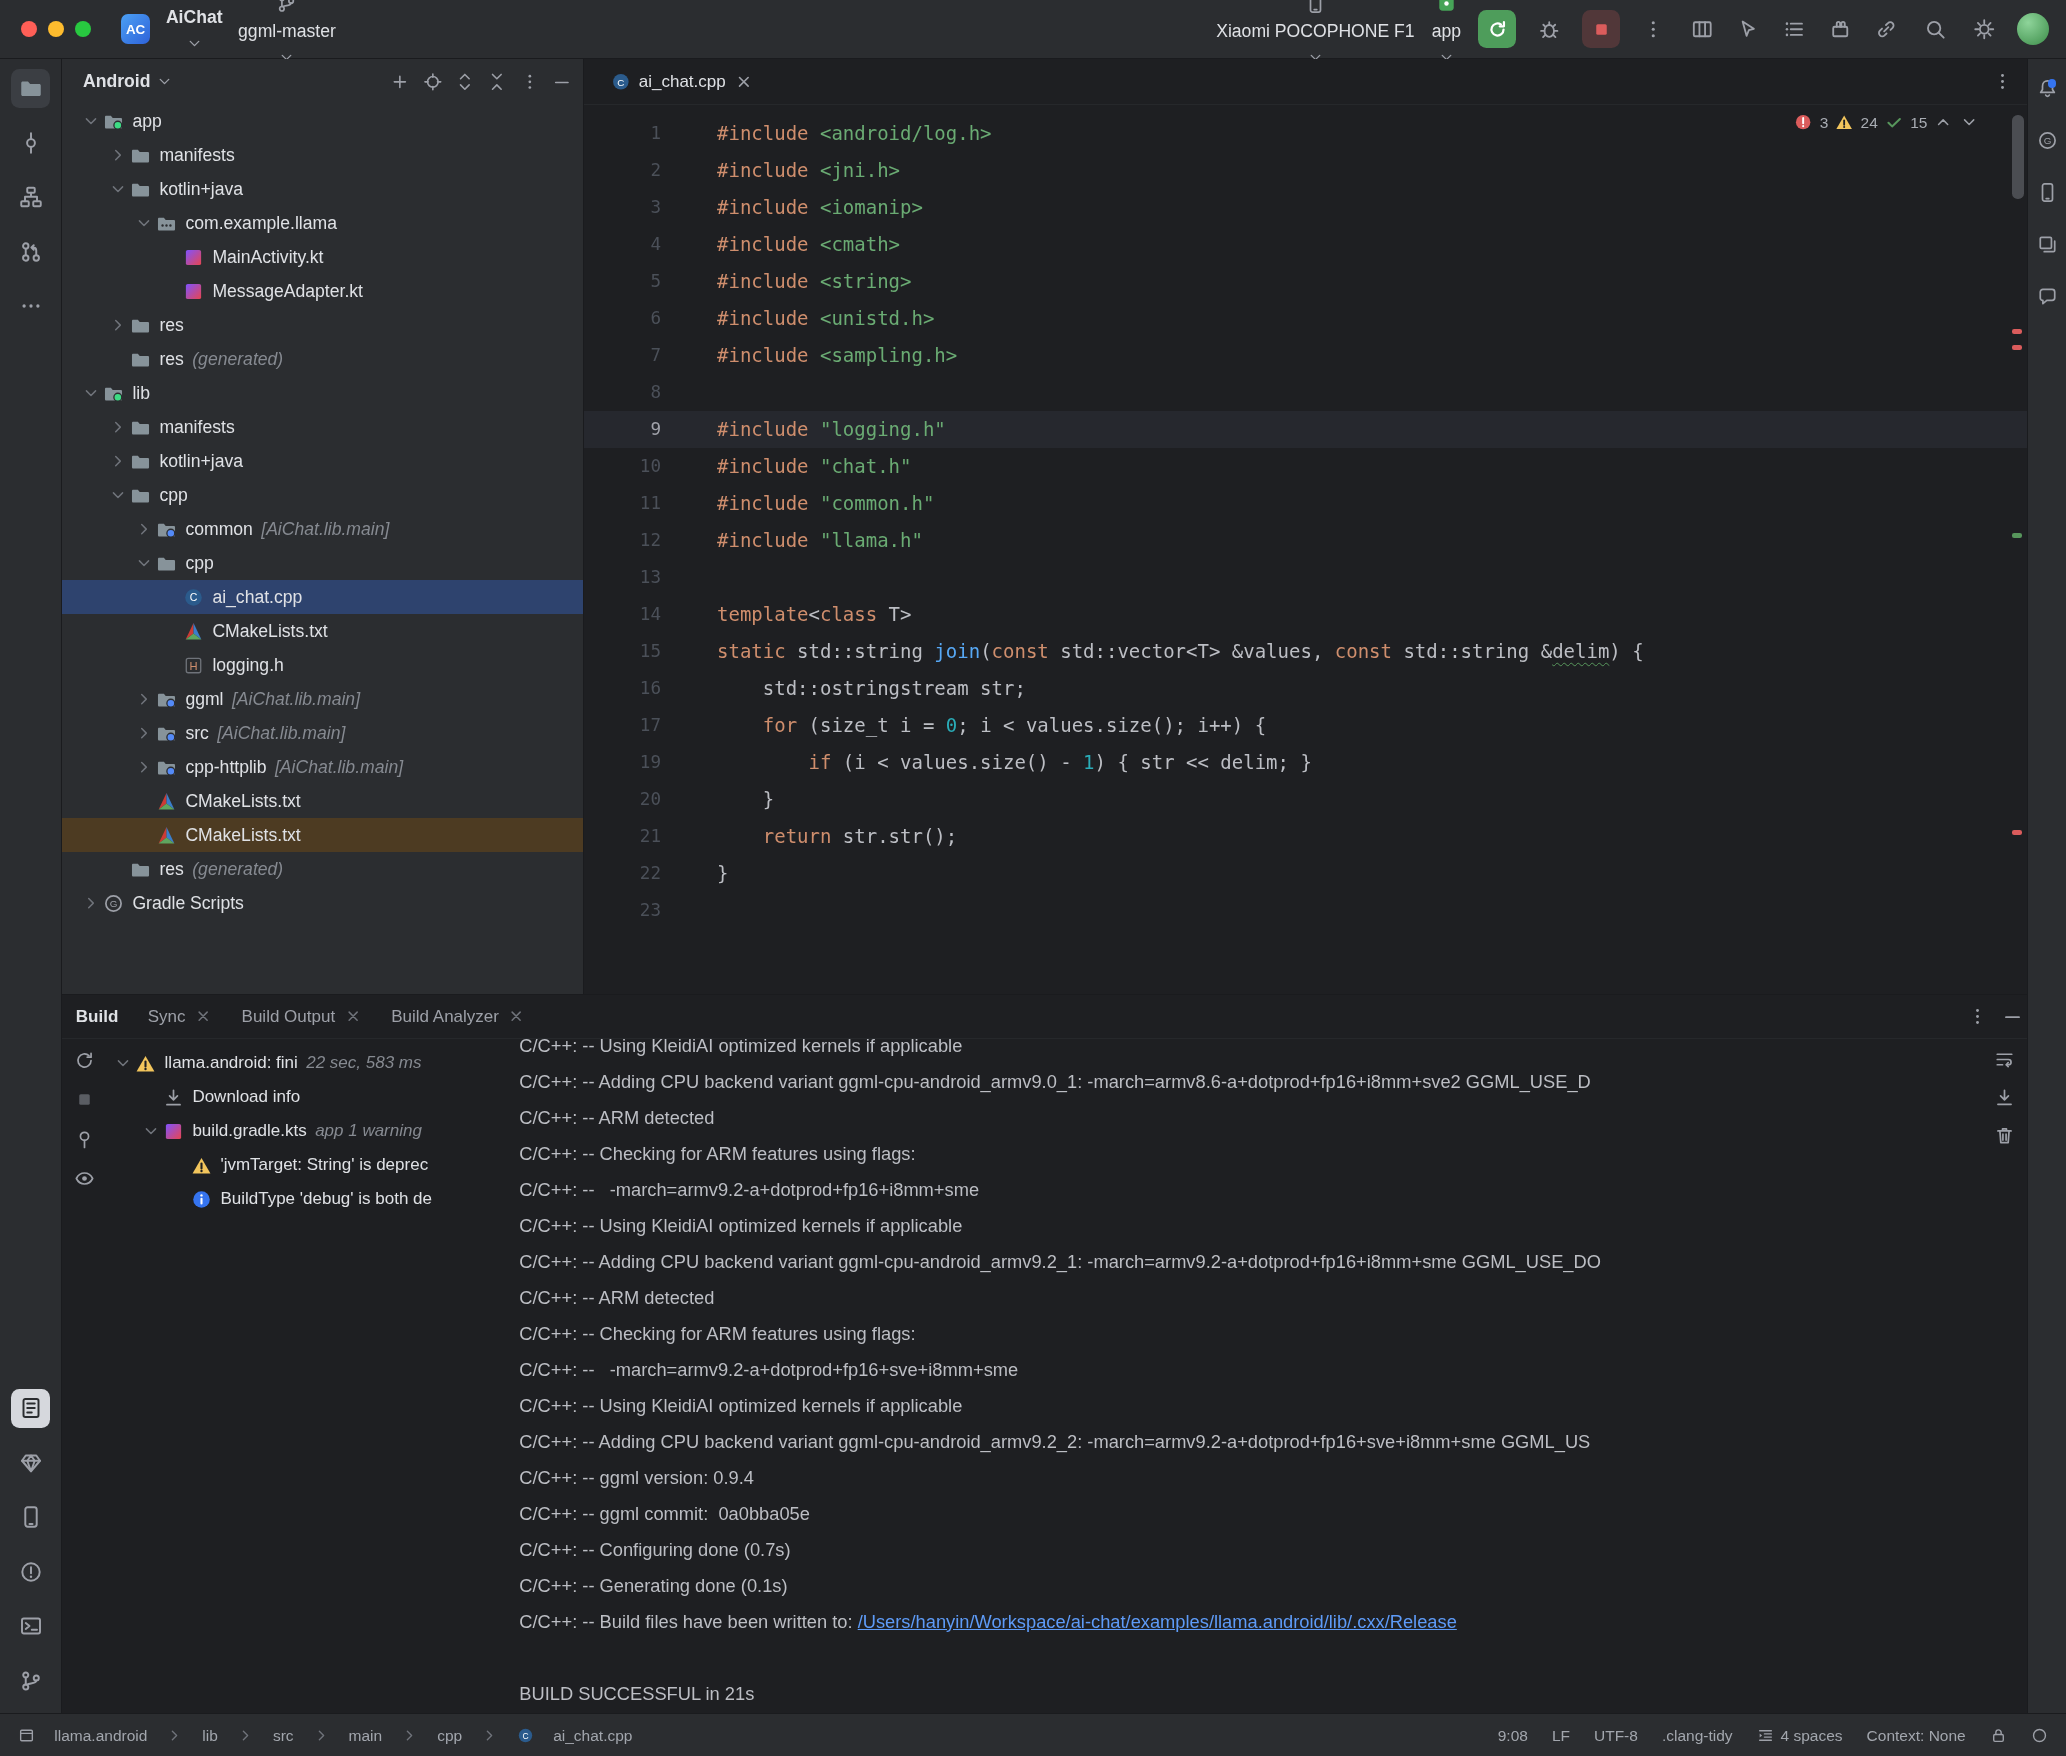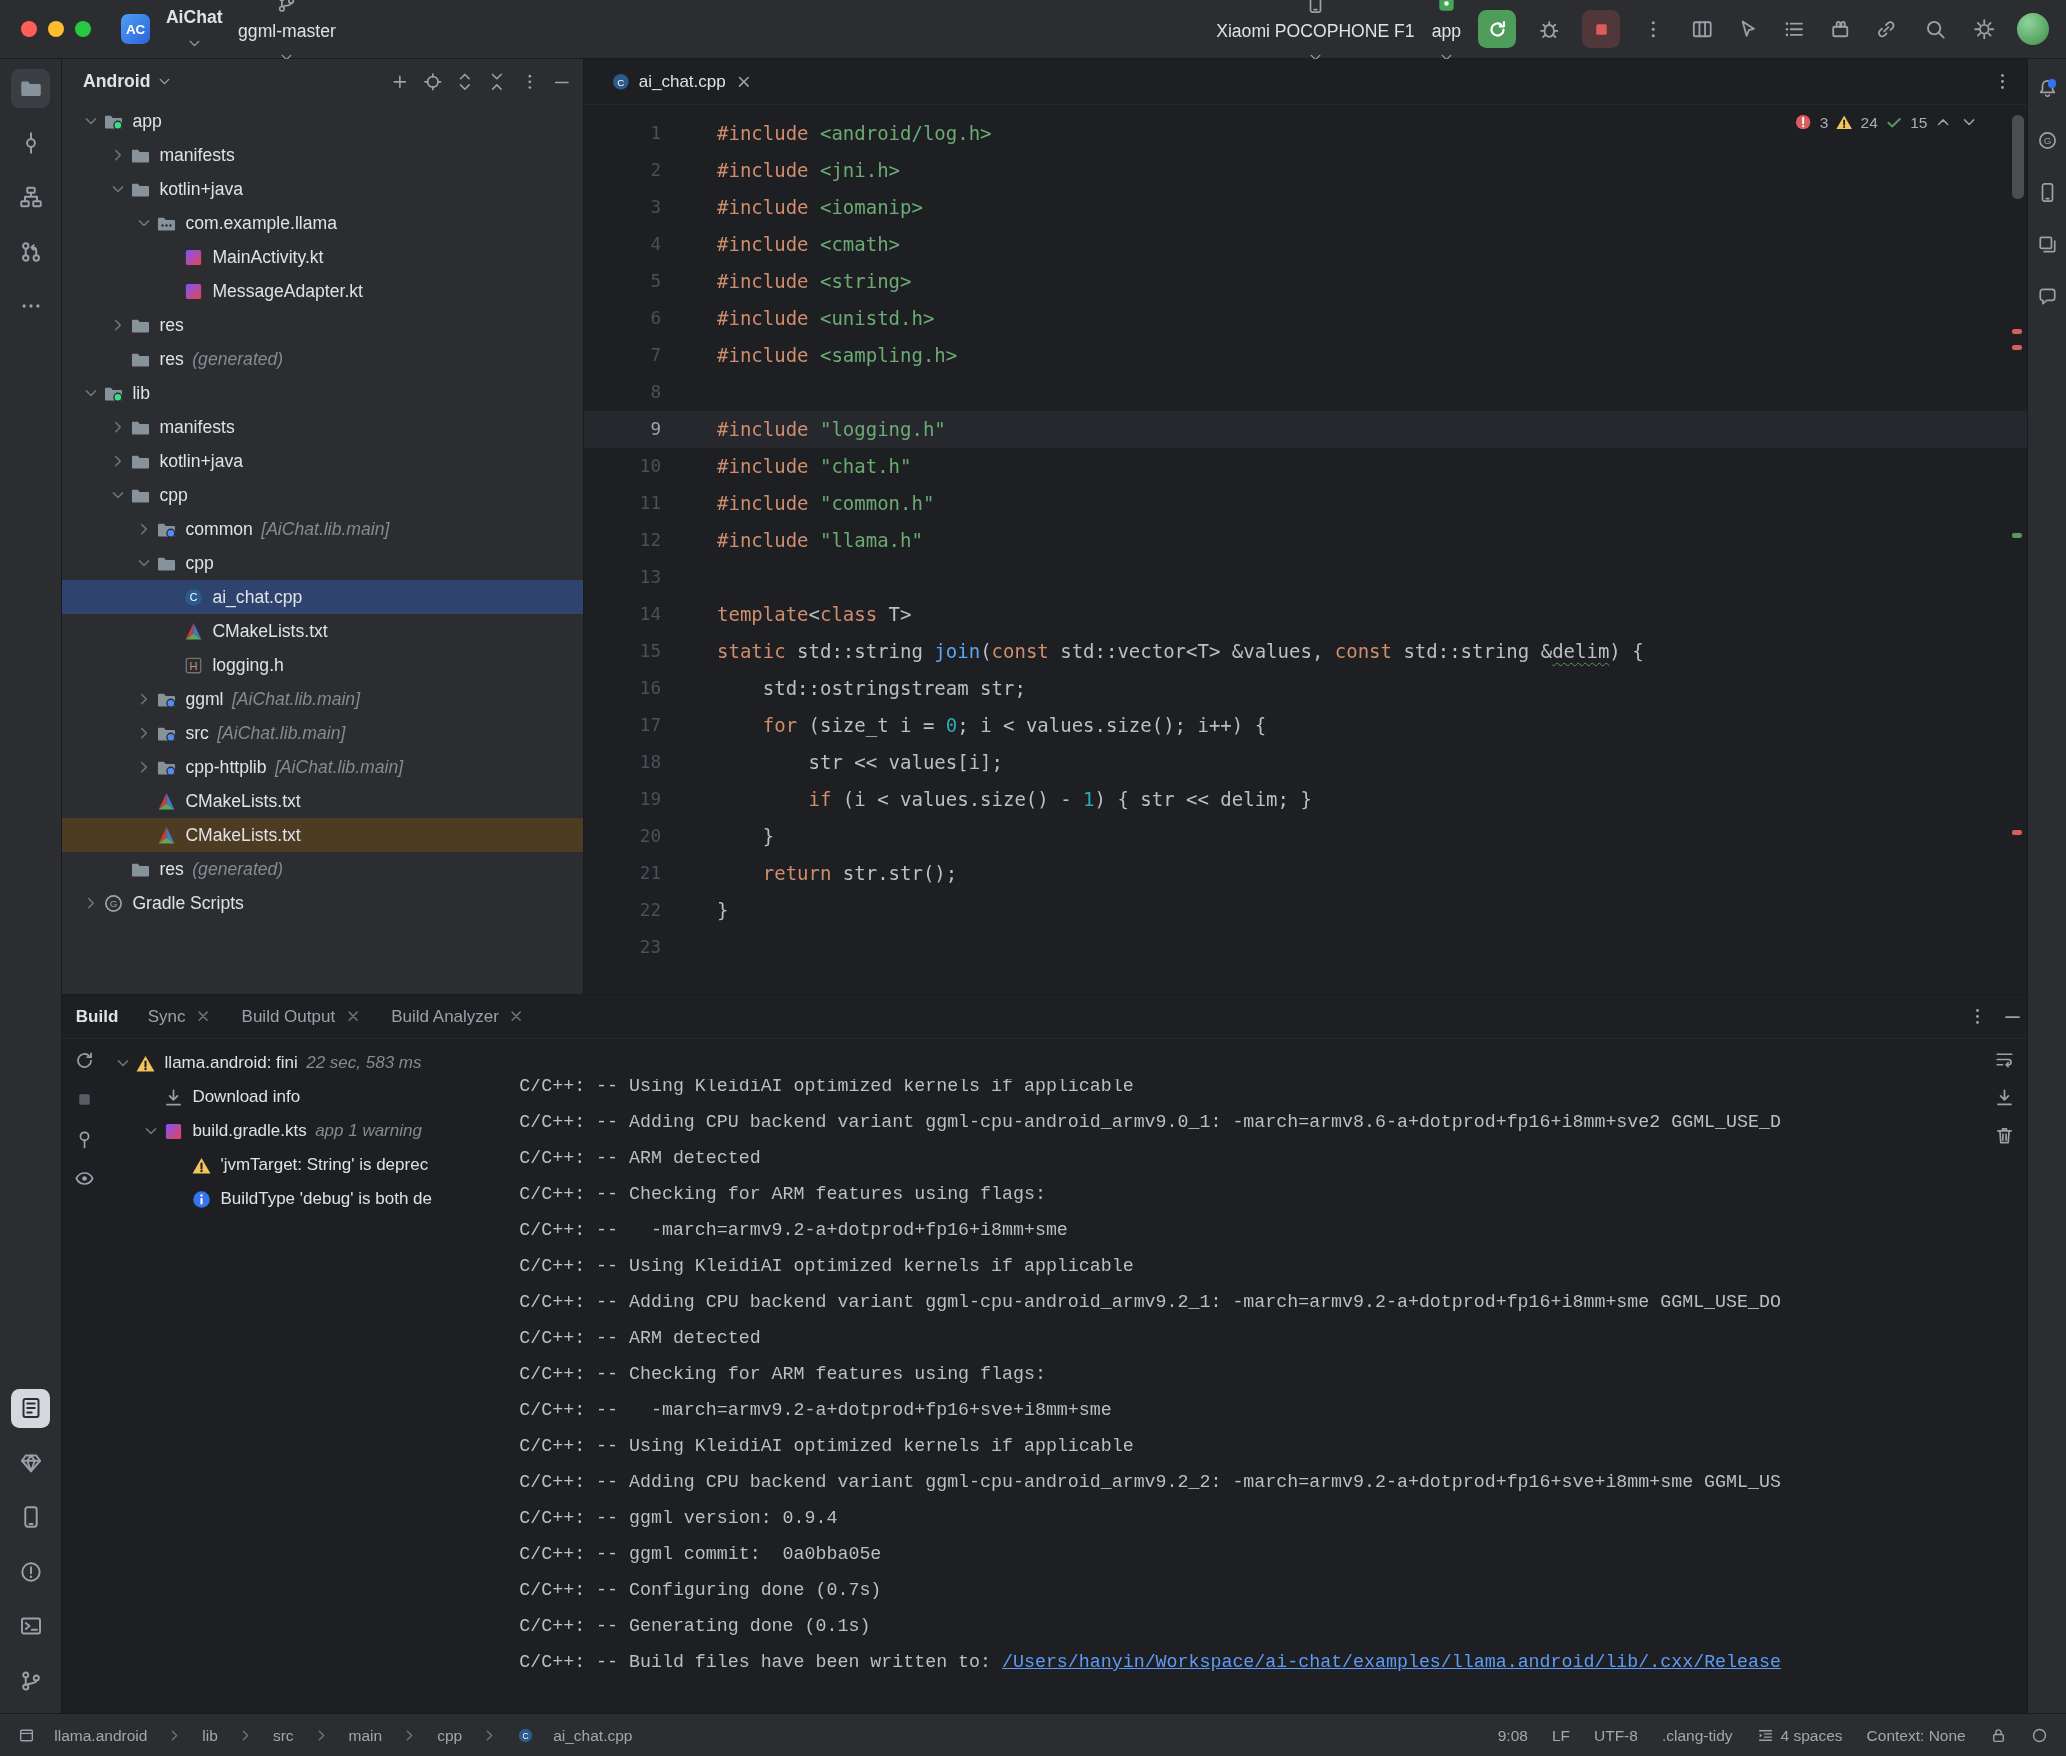--- a/index.html
+++ b/index.html
@@ -99,21 +99,21 @@
   .btab.active { color:#DFE1E5; font-weight:bold; }
   .build-tabs .bt-actions { margin-left:auto; display:flex; gap:14px; }
   .build-body { flex:1; display:flex; min-height:0; }
   .build-side { width:45px; flex:none; display:flex; flex-direction:column; align-items:center; gap:18.3px; padding-top:11.2px; }
   .build-side .icon { width:21px; height:21px; }
   .build-left { width:394px; flex:none; overflow:hidden; }
   .btree { font-size:17px; padding-top:7px; }
   .btree .tree-row { height:34px; }
   .console-wrap { flex:1; display:flex; min-width:0; }
   .console { flex:1; overflow:hidden; padding-left:18.3px; white-space:pre;
-             font-family:Liberation Mono, monospace; font-size:18.3px; line-height:36px; color:#BCBEC4;margin-top:40px; }
+             font-family:Liberation Sans, sans-serif; font-size:18.3px; line-height:36px; color:#BCBEC4; }
   .console-line.first { margin-top:-11.2px; }
   .console .link { color:#5E9BF7; text-decoration:underline; }
   .console-toolbar { width:45px; flex:none; display:flex; flex-direction:column; align-items:center; gap:17px; padding-top:9.8px; }
 
   
   .statusbar { height:44px; background:#2B2D30; border-top:1.4px solid #1A1B1E; display:flex;
                align-items:center; padding:0 18.3px; font-size:15.5px; color:#A2A6AD; }
   .crumbs { display:flex; align-items:center; gap:19px; }
   .crumbs .icon { width:17px; height:17px; }
   .status-right { margin-left:auto; display:flex; align-items:center; gap:24px; }
@@ -781,21 +781,20 @@
               <div class="code-line"><span class="gutter-num">8</span><span class="code-text"></span></div>
               <div class="code-line current"><span class="gutter-num">9</span><span class="code-text"><span class="tok-pp">#include </span><span class="tok-str">"logging.h"</span></span></div>
               <div class="code-line"><span class="gutter-num">10</span><span class="code-text"><span class="tok-pp">#include </span><span class="tok-str">"chat.h"</span></span></div>
               <div class="code-line"><span class="gutter-num">11</span><span class="code-text"><span class="tok-pp">#include </span><span class="tok-str">"common.h"</span></span></div>
               <div class="code-line"><span class="gutter-num">12</span><span class="code-text"><span class="tok-pp">#include </span><span class="tok-str">"llama.h"</span></span></div>
               <div class="code-line"><span class="gutter-num">13</span><span class="code-text"></span></div>
               <div class="code-line"><span class="gutter-num">14</span><span class="code-text"><span class="tok-kw">template</span><span class="tok-pl">&lt;</span><span class="tok-kw">class</span><span class="tok-pl"> T&gt;</span></span></div>
               <div class="code-line"><span class="gutter-num">15</span><span class="code-text"><span class="tok-kw">static</span><span class="tok-pl"> std::string </span><span class="tok-fn">join</span><span class="tok-pl">(</span><span class="tok-kw">const</span><span class="tok-pl"> std::vector&lt;T&gt; &amp;values, </span><span class="tok-kw">const</span><span class="tok-pl"> std::string &amp;</span><span class="tok-ul">delim</span><span class="tok-pl">) {</span></span></div>
               <div class="code-line"><span class="gutter-num">16</span><span class="code-text"><span class="tok-pl">    std::ostringstream str;</span></span></div>
               <div class="code-line"><span class="gutter-num">17</span><span class="code-text"><span class="tok-pl">    </span><span class="tok-kw">for</span><span class="tok-pl"> (size_t i = </span><span class="tok-num">0</span><span class="tok-pl">; i &lt; values.size(); i++) {</span></span></div>
-              <div class="code-line"><span class="gutter-num">18</span><span class="code-text"><span class="tok-pl">        str &lt;&lt; values[i];</span></span></div>
               <div class="code-line"><span class="gutter-num">19</span><span class="code-text"><span class="tok-pl">        </span><span class="tok-kw">if</span><span class="tok-pl"> (i &lt; values.size() - </span><span class="tok-num">1</span><span class="tok-pl">) { str &lt;&lt; delim; }</span></span></div>
               <div class="code-line"><span class="gutter-num">20</span><span class="code-text"><span class="tok-pl">    }</span></span></div>
               <div class="code-line"><span class="gutter-num">21</span><span class="code-text"><span class="tok-pl">    </span><span class="tok-kw">return</span><span class="tok-pl"> str.str();</span></span></div>
               <div class="code-line"><span class="gutter-num">22</span><span class="code-text"><span class="tok-pl">}</span></span></div>
               <div class="code-line"><span class="gutter-num">23</span><span class="code-text"></span></div>
             </div>
           <div class="inspections">
             <span class="icon">
                 <svg viewBox="0 0 16 16" fill="none" stroke="currentColor" stroke-width="1.3" stroke-linecap="round" stroke-linejoin="round">
                   <circle cx="8" cy="8" r="6.3" fill="#DB5C5C" stroke="none"></circle>

